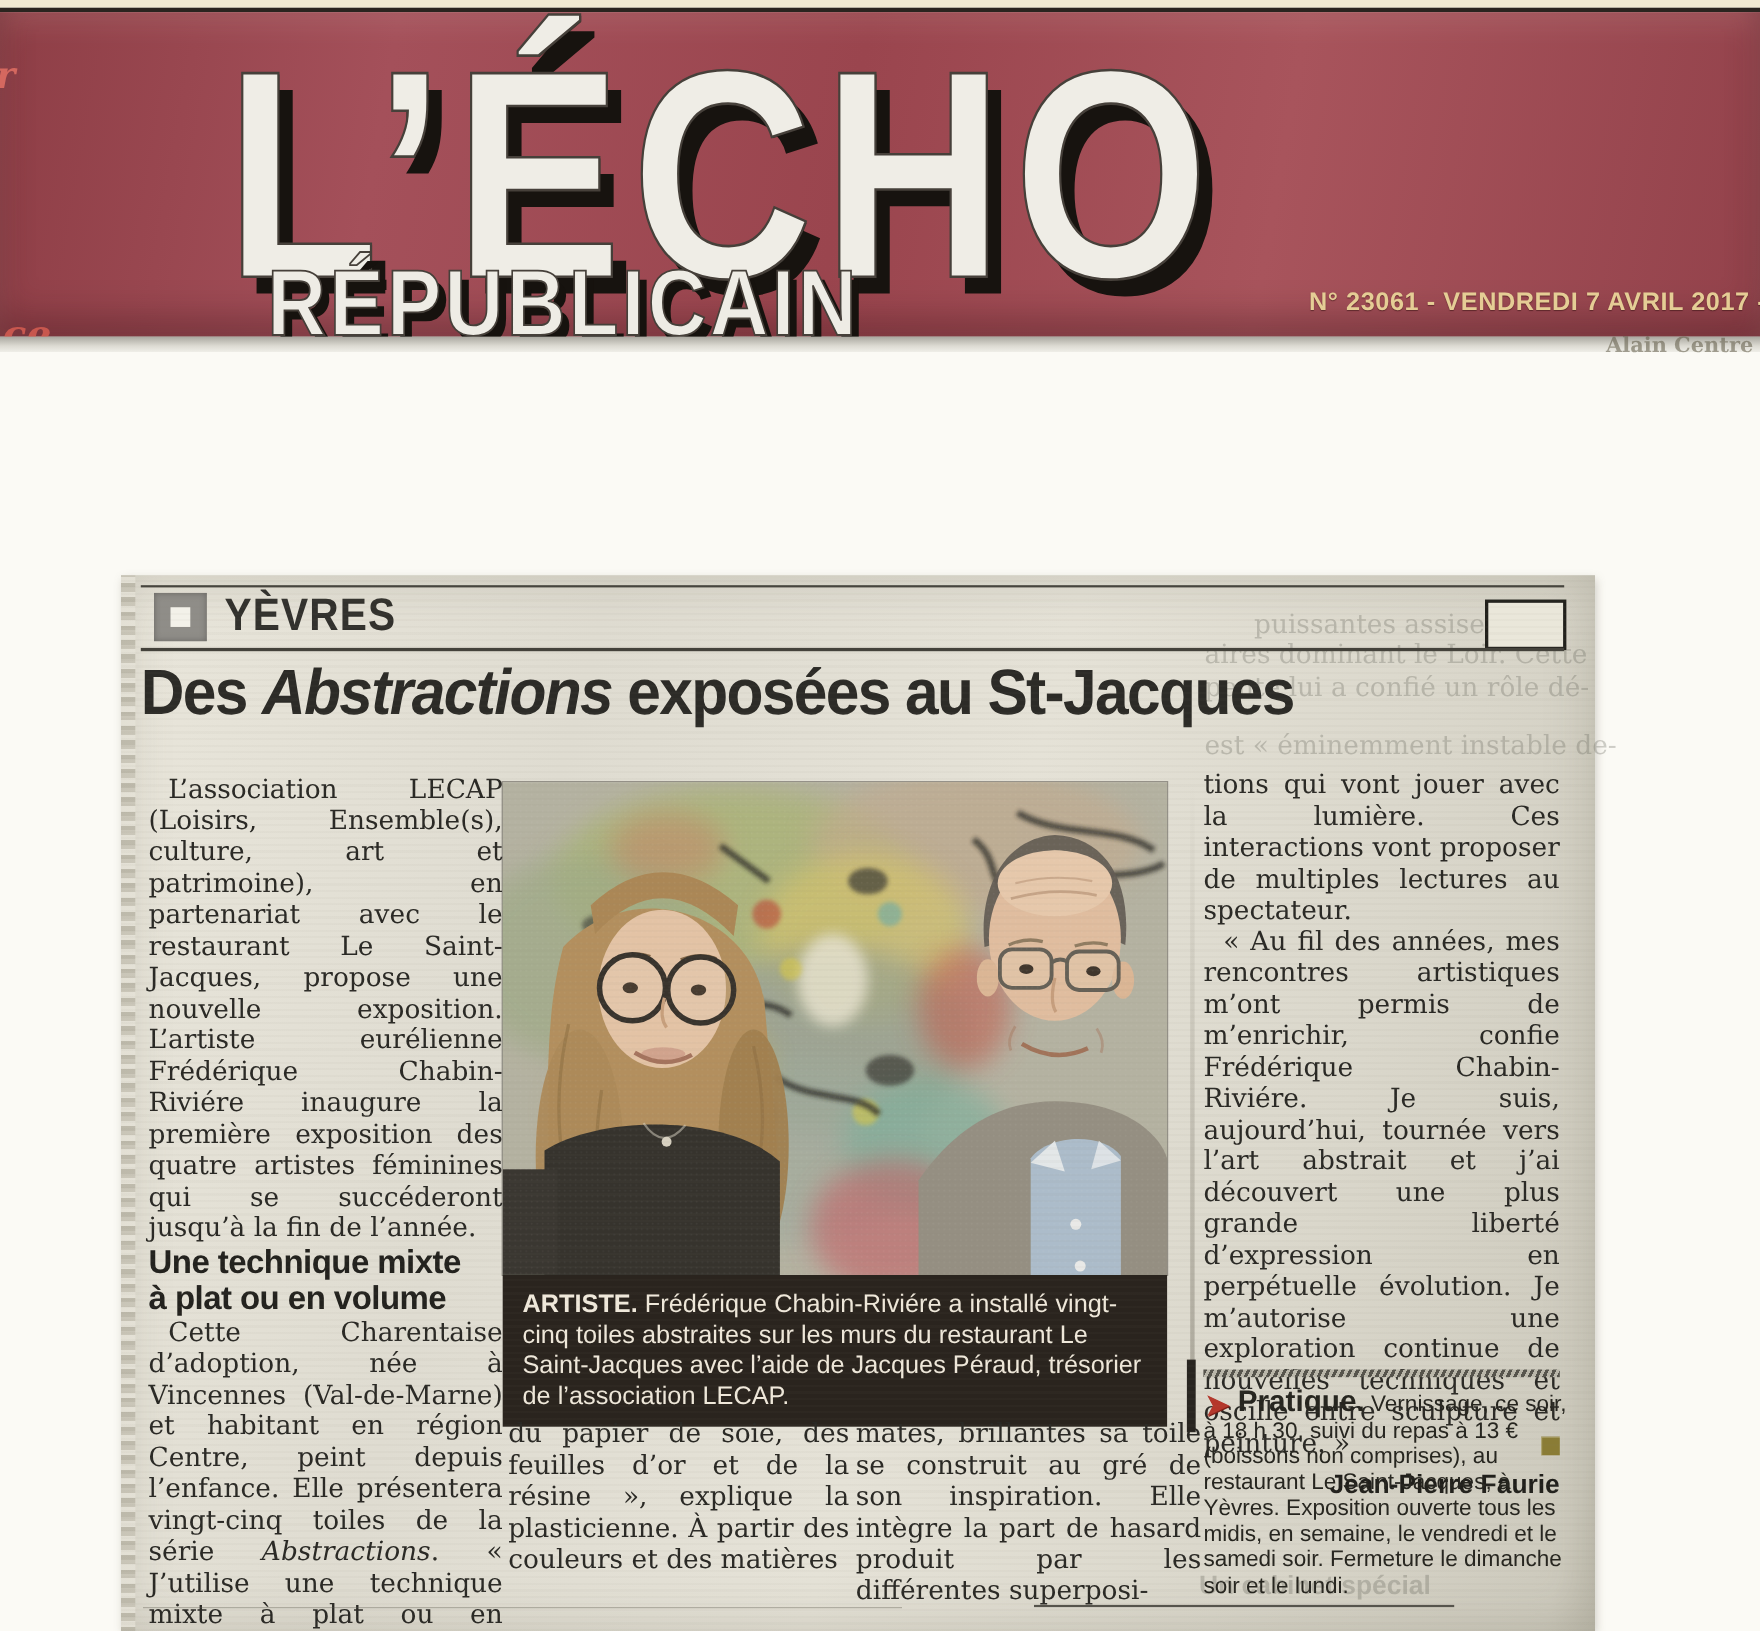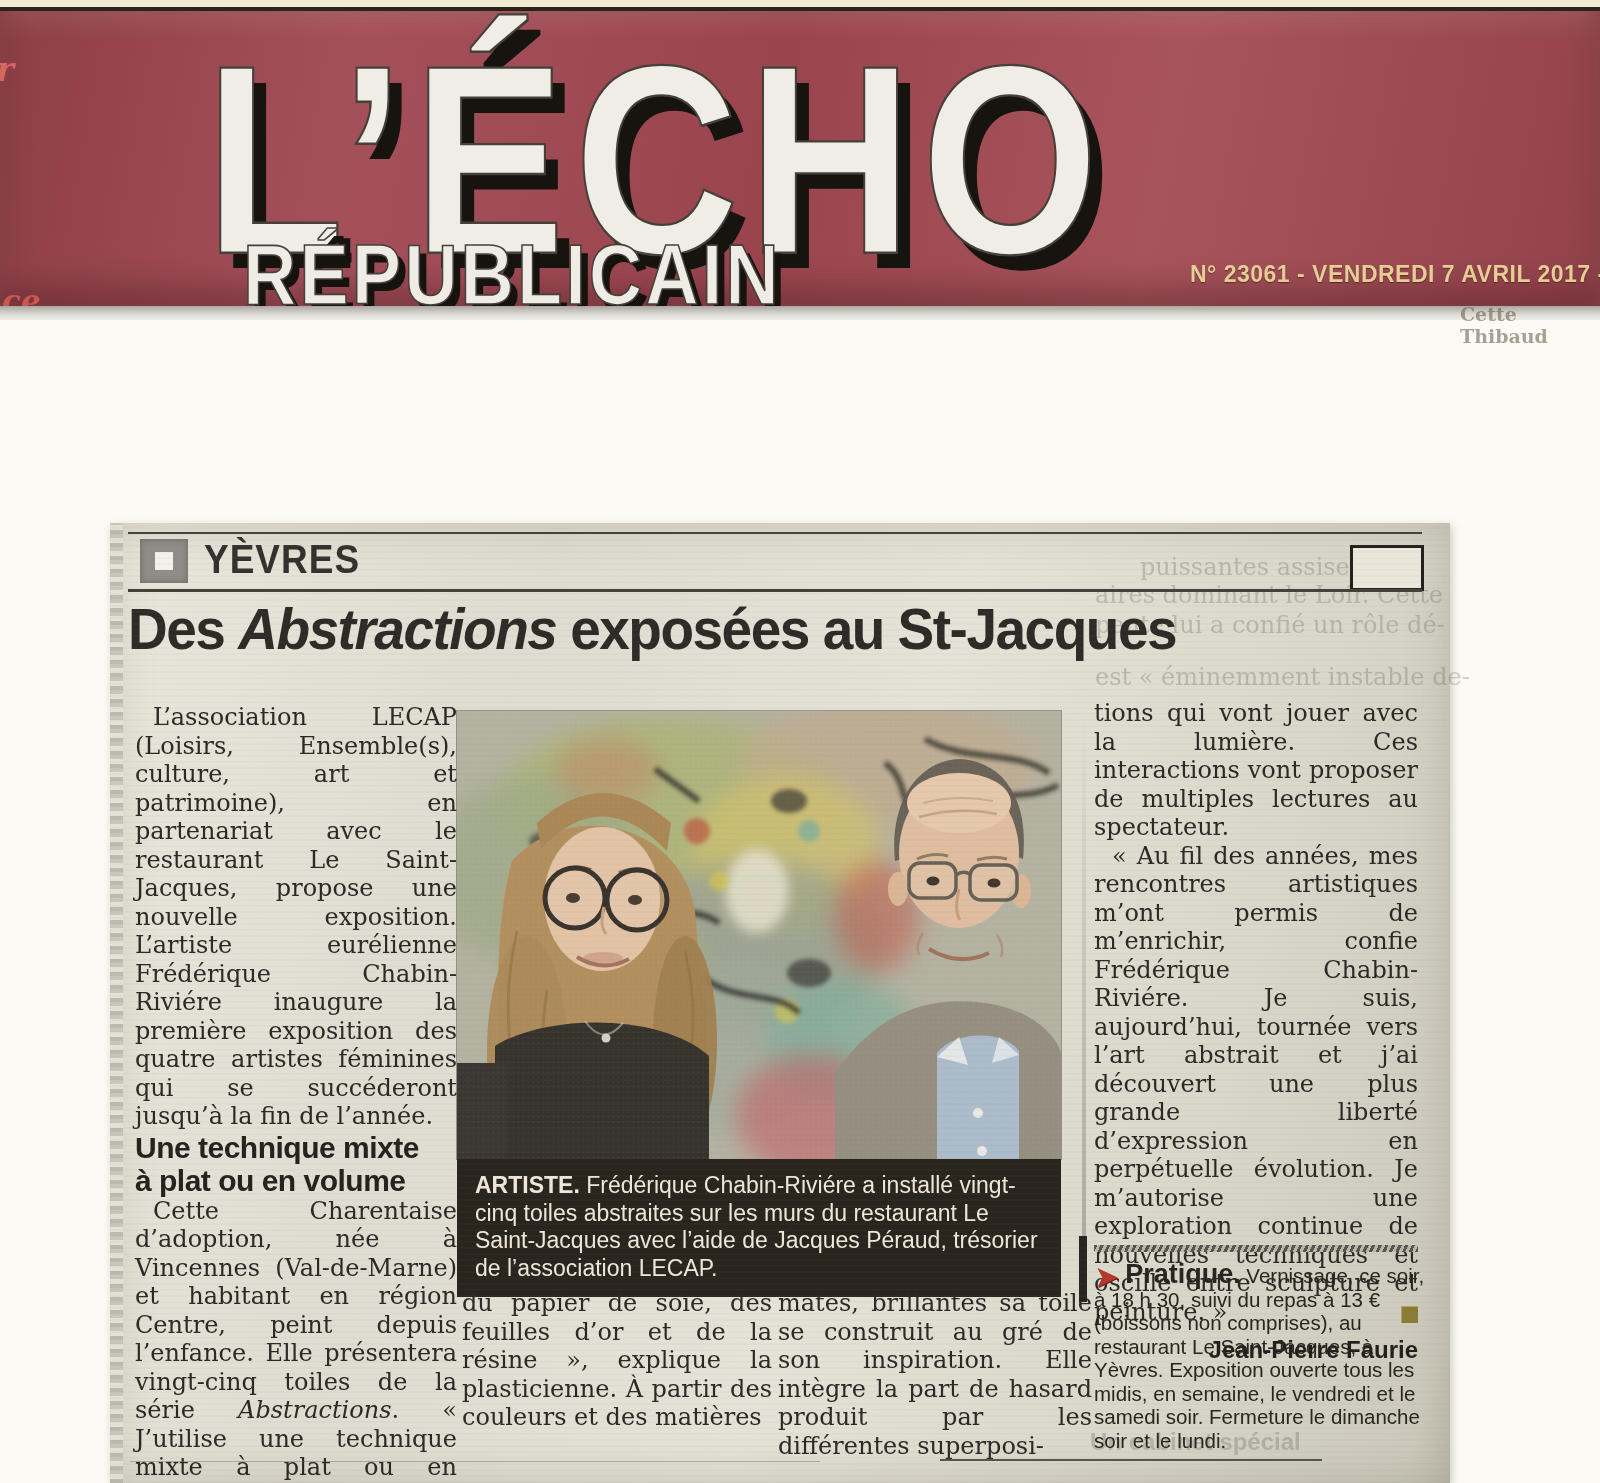--- a/index.html
+++ b/index.html
@@ -18,21 +18,21 @@
               transform:scaleY(1.18);transform-origin:top left;
               text-shadow:13px 13px 0 #17130f,1px 1px 0 #3a332c;-webkit-text-stroke:2px #46403a;}
   .mast-sub{left:243px;top:222px;font-family:"Liberation Sans",sans-serif;font-weight:bold;
             font-size:74px;line-height:1;color:#eeece5;letter-spacing:3px;
             transform:scaleY(1.15);transform-origin:top left;
             text-shadow:7px 7px 0 #16120e;-webkit-text-stroke:1.5px #46403a;}
   .issue-line{left:1190px;top:250px;font-family:"Liberation Sans",sans-serif;font-weight:bold;
               font-size:23px;color:#e5cd95;letter-spacing:.5px;white-space:nowrap;
               text-shadow:0 1px 1px rgba(60,20,20,.6);}
   .frag-r{left:-4px;top:38px;color:#d4685f;font-style:italic;font-size:34px;font-weight:bold;}
-  .frag-ce{left:2px;top:272px;color:#c8574e;font-style:italic;font-size:31px;font-weight:bold;}
+  .frag-ce{left:2px;top:272px;color:#c8574e;font-style:italic;font-size:36px;font-weight:bold;}
   .silver-strip{left:0;top:306px;width:1600px;height:14px;
                 background:linear-gradient(#a9a79f,#dcdad2 60%,#efeee8);}
   .mast-bleed{left:1460px;top:303px;font-family:"DejaVu Serif",serif;font-weight:bold;font-size:19px;
               color:rgba(95,90,70,.55);filter:blur(.7px);}
 
   
   .clipping{left:110px;top:523px;width:1340px;height:960px;
             background:linear-gradient(105deg,#e9e6db 0%,#dfdcd1 28%,#e5e2d7 55%,#dad7cb 78%,#cdcabd 97%,#c2bfb1 100%);
             box-shadow:inset 0 0 45px rgba(115,110,95,.28), 2px 3px 8px rgba(120,115,100,.35);}
   .torn-left{left:0;top:0;width:13px;height:960px;
@@ -101,21 +101,21 @@
 <div class="abs top-strip"></div>
 <div class="abs top-line"></div>
 <div class="abs masthead">
   <div class="abs frag-r">r</div>
   <div class="abs frag-ce">ce</div>
   <div class="abs mast-title">L’ÉCHO</div>
   <div class="abs mast-sub">RÉPUBLICAIN</div>
   <div class="abs issue-line">N°  23061 - VENDREDI 7  AVRIL 2017 -</div>
 </div>
 <div class="abs silver-strip"></div>
-<div class="abs mast-bleed">Cette Thibaud</div>
+<div class="abs mast-bleed">Alain Centre</div>
 
 <div class="abs clipping">
   <div class="abs torn-left"></div>
 
   <div class="abs bleed" style="left:1030px;top:30px;">puissantes assises cal-</div>
   <div class="abs bleed" style="left:985px;top:58px;">aires dominant le Loir. Cette</div>
   <div class="abs bleed" style="left:985px;top:88px;">pente lui a confié un rôle dé-</div>
   <div class="abs bleed" style="left:985px;top:140px;">est « éminemment instable de-</div>
   <div class="abs bleed flip" style="left:410px;top:722px;">de haut et 110 mètres de long</div>
   <div class="abs bleed flip" style="left:640px;top:720px;">également, conse</div>

